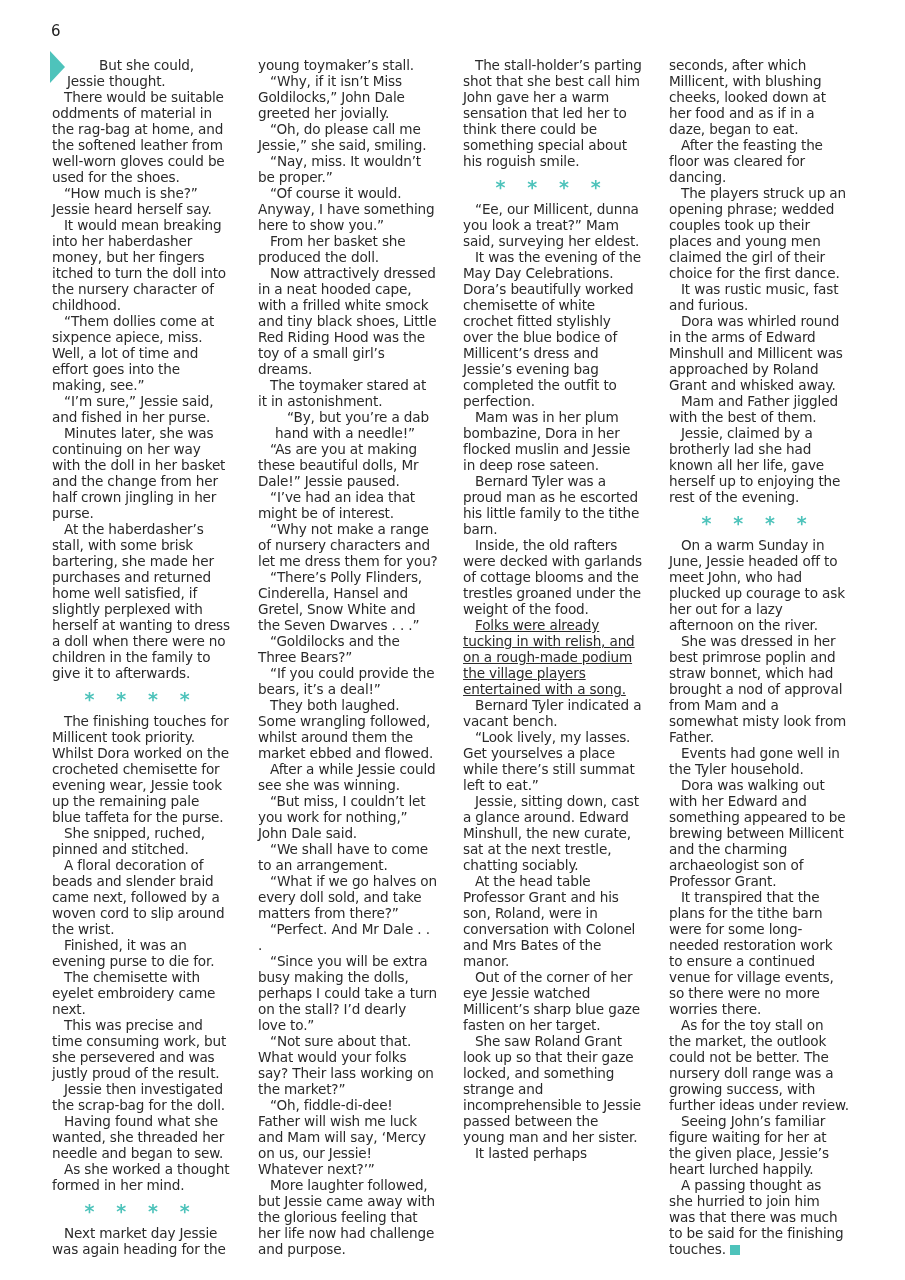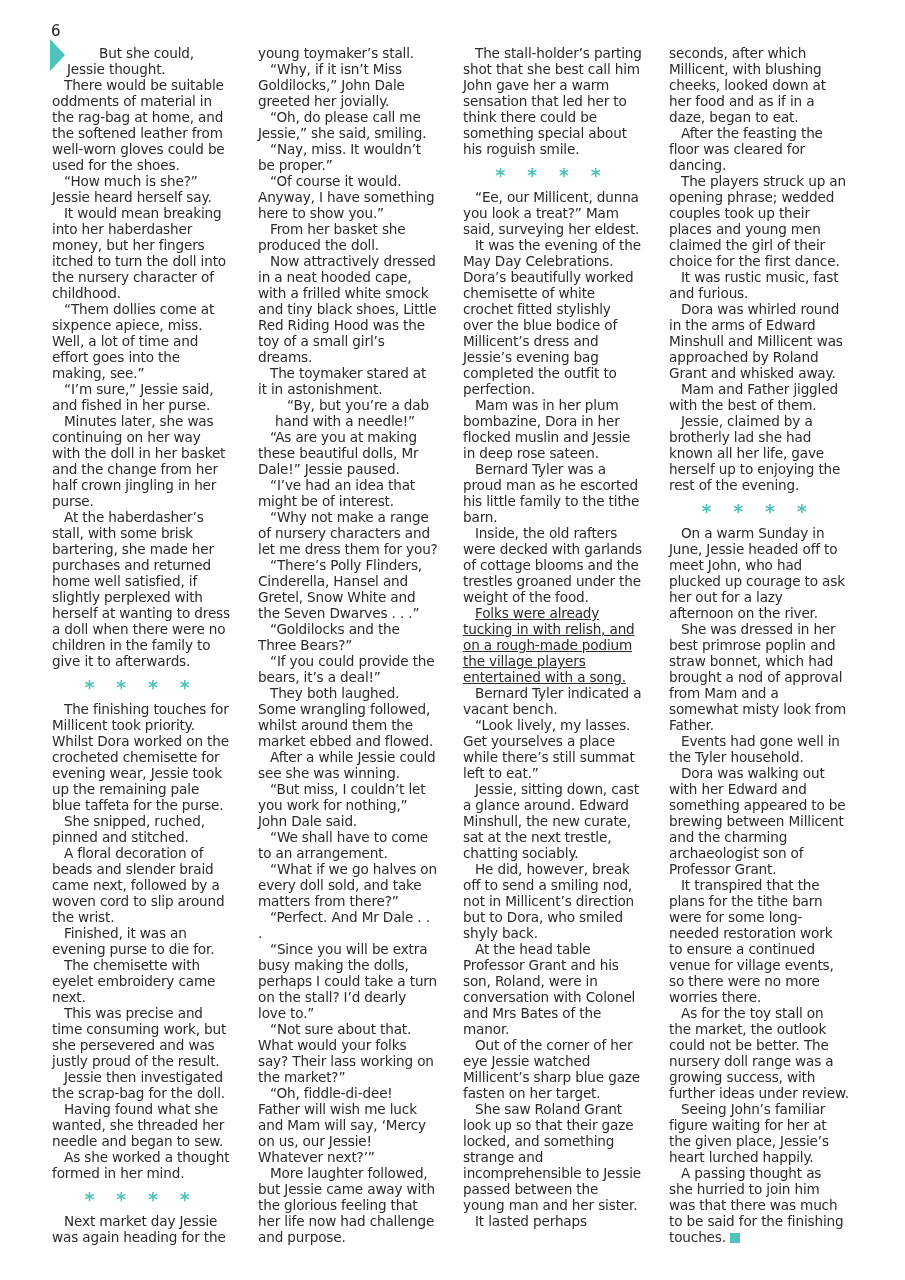--- a/index.html
+++ b/index.html
@@ -1,19 +1,19 @@
 <!DOCTYPE html>
 <html><head>
 <meta charset="utf-8">
 <style>
   html, body { margin: 0; padding: 0; background: #ffffff; }
   body { width: 905px; height: 1280px; position: relative; overflow: hidden;
          font-family: "DejaVu Sans", sans-serif; color: #2a2a2a; }
   .page-number { position: absolute; left: 51px; top: 22px; font-size: 15px; color: #222; }
-  .columns { position: absolute; top: 45px; left: 52px; width: 820px; height: 1180px; }
+  .columns { position: absolute; top: 57px; left: 52px; width: 820px; height: 1180px; }
   .col { position: absolute; top: 0; width: 180px; font-size: 13.6px; line-height: 16px;
          letter-spacing: -0.15px; }
   .col-1 { left: 0; }
   .col-2 { left: 206px; }
   .col-3 { left: 411px; }
   .col-4 { left: 617px; }
   .para { margin: 0; text-indent: 12px; }
   .para.noindent { text-indent: 0; }
   .para.first { text-indent: 32px; padding-left: 15px; }
   .lead-marker { position: absolute; left: -2px; top: -6px; width: 0; height: 0;
@@ -100,21 +100,20 @@
       </div>
       <p class="para" style="position: relative;"><span>“Ee, our Millicent, dunna you look a treat?” Mam said, surveying her eldest.</span></p>
       <p class="para" style="position: relative;"><span>It was the evening of the May Day Celebrations. Dora’s beautifully worked chemisette of white crochet fitted stylishly over the blue bodice of Millicent’s dress and Jessie’s evening bag completed the outfit to perfection.</span></p>
       <p class="para" style="position: relative;"><span>Mam was in her plum bombazine, Dora in her flocked muslin and Jessie in deep rose sateen.</span></p>
       <p class="para" style="position: relative;"><span>Bernard Tyler was a proud man as he escorted his little family to the tithe barn.</span></p>
       <p class="para" style="position: relative;"><span>Inside, the old rafters were decked with garlands of cottage blooms and the trestles groaned under the weight of the food.</span></p>
       <p class="para" style="position: relative; text-decoration: underline;"><span>Folks were already tucking in with relish, and on a rough-made podium the village players entertained with a song.</span></p>
       <p class="para" style="position: relative;"><span>Bernard Tyler indicated a vacant bench.</span></p>
       <p class="para" style="position: relative;"><span>“Look lively, my lasses. Get yourselves a place while there’s still summat left to eat.”</span></p>
       <p class="para" style="position: relative;"><span>Jessie, sitting down, cast a glance around. Edward Minshull, the new curate, sat at the next trestle, chatting sociably.</span></p>
-      <p class="para" style="position: relative;"><span>He did, however, break off to send a smiling nod, not in Millicent’s direction but to Dora, who smiled shyly back.</span></p>
       <p class="para" style="position: relative;"><span>At the head table Professor Grant and his son, Roland, were in conversation with Colonel and Mrs Bates of the manor.</span></p>
       <p class="para" style="position: relative;"><span>Out of the corner of her eye Jessie watched Millicent’s sharp blue gaze fasten on her target.</span></p>
       <p class="para" style="position: relative;"><span>She saw Roland Grant look up so that their gaze locked, and something strange and incomprehensible to Jessie passed between the young man and her sister.</span></p>
       <p class="para" style="position: relative;"><span>It lasted perhaps</span></p>
     </div>
   <div class="col col-4">
       <p class="para noindent" style="position: relative;"><span>seconds, after which Millicent, with blushing cheeks, looked down at her food and as if in a daze, began to eat.</span></p>
       <p class="para" style="position: relative;"><span>After the feasting the floor was cleared for dancing.</span></p>
       <p class="para" style="position: relative;"><span>The players struck up an opening phrase; wedded couples took up their places and young men claimed the girl of their choice for the first dance.</span></p>
       <p class="para" style="position: relative;"><span>It was rustic music, fast and furious.</span></p>

